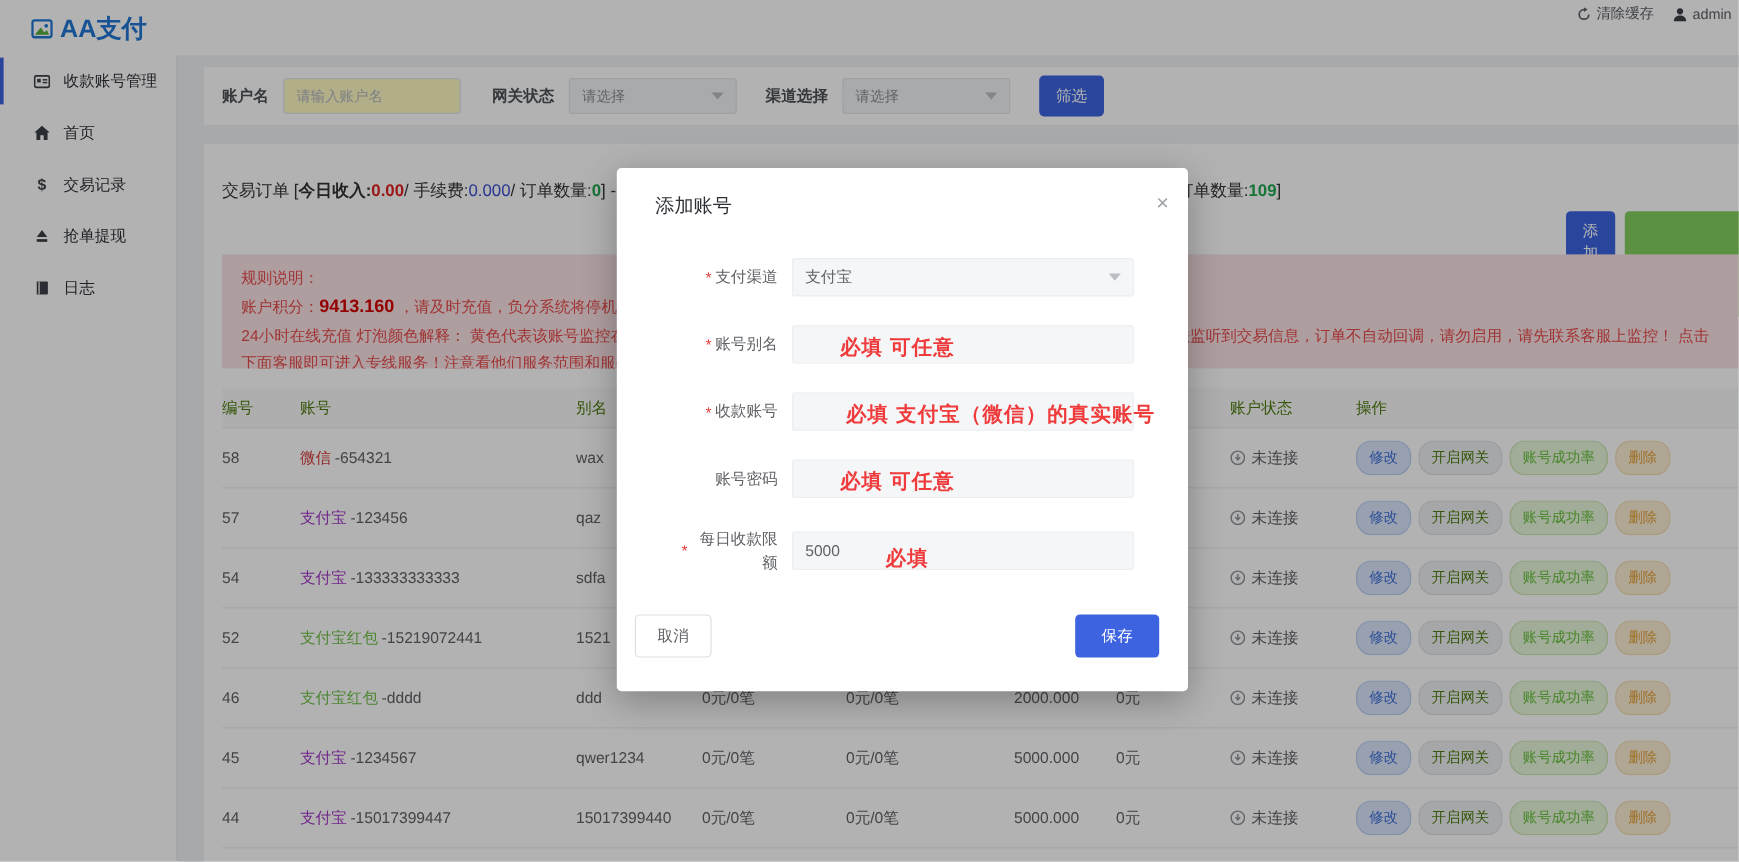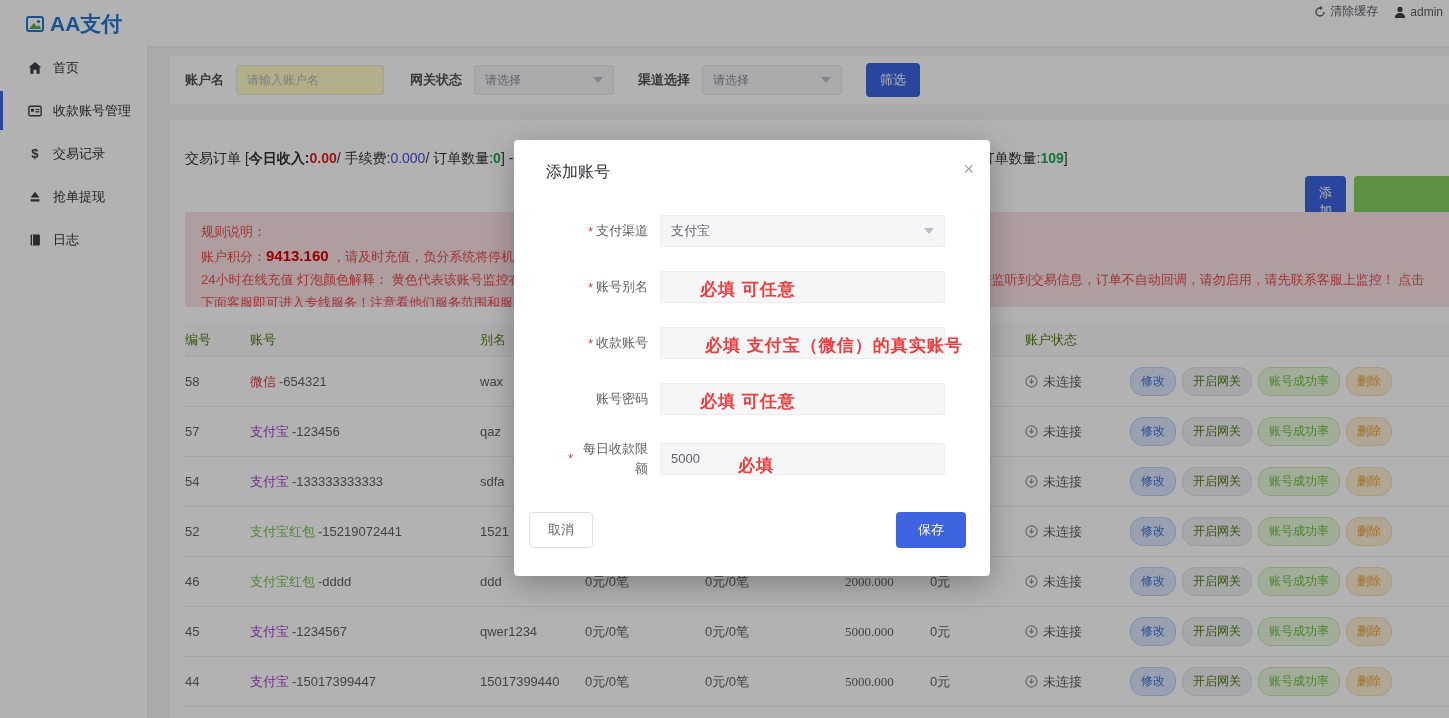--- a/index.html
+++ b/index.html
@@ -47,21 +47,21 @@
   
   .tbl { position:absolute; top:203px; left:15px; right:0; bottom:0; overflow:hidden; font-size:13px; }
   .t-row { display:flex; align-items:center; border-bottom:1px solid #ebeef5; height:50px; color:#606266; }
   .t-head { height:34px; background:#fafafa; color:#4d7c0f; border-bottom:1px solid #ebeef5;font-family:Liberation Serif, serif; }
   .c { padding-right:8px; white-space:nowrap; overflow:hidden; }
   .c-id { width:65px; }
   .c-acct { width:230px; }
   .c-alias { width:105px; }
   .c-4 { width:120px; }
   .c-5 { width:140px; }
-  .c-6 { width:85px;font-family:Liberation Serif, serif; }
+  .c-6 { width:85px; }
   .c-7 { width:95px; }
   .c-status { width:105px; display:flex; align-items:center; gap:5px; }
   .c-ops { flex:1; display:flex; gap:6px; align-items:center; }
   .chan { margin-right:3px; }
   .pill { font-size:12px; padding:5px 10px; border-radius:13px; border:1px solid; cursor:pointer; white-space:nowrap; background:#fff; font-family:inherit; }
   .pill-edit    { background:#dbe7fd; border-color:#b9cdf3; color:#3f6fd8; }
   .pill-gateway { background:#eef0f2; border-color:#dcdfe6; color:#4d7c0f;text-align:right; }
   .pill-rate    { background:#e7f6dc; border-color:#c8e6b0; color:#67c23a; }
   .pill-del     { background:#fbeed3; border-color:#f3ddb0; color:#e6a23c; }
 
@@ -107,38 +107,38 @@
       <svg width="12" height="12" viewBox="0 0 12 12">
         <circle cx="6" cy="3.4" r="2.6" fill="#3c4046"></circle>
         <path d="M0.8 12 C0.8 8.6 3.2 7 6 7 C8.8 7 11.2 8.6 11.2 12 Z" fill="#3c4046"></path>
       </svg>
       <span>admin</span>
     </span>
   </div>
 </div>
 
 <div class="sidebar">
-  <div class="side-item">
-    <span class="s-ico">
-      <svg width="14" height="14" viewBox="0 0 16 16">
-          <path d="M8 1 L15.3 7.4 L13.3 7.4 L13.3 14.5 L9.6 14.5 L9.6 10 L6.4 10 L6.4 14.5 L2.7 14.5 L2.7 7.4 L0.7 7.4 Z" fill="#3c4046"></path>
-        </svg>
-    </span>
-    <span>首页</span>
-  </div>
   <div class="side-item active">
     <span class="s-ico">
       <svg width="14" height="14" viewBox="0 0 16 16">
           <rect x="1" y="2.5" width="14" height="11" rx="1.5" fill="none" stroke="#3c4046" stroke-width="1.6"></rect>
           <rect x="3.4" y="5.4" width="3.4" height="3.4" fill="#3c4046"></rect>
           <rect x="8.6" y="5.6" width="4.4" height="1.4" fill="#3c4046"></rect>
           <rect x="8.6" y="8.2" width="4.4" height="1.4" fill="#3c4046"></rect>
         </svg>
     </span>
     <span>收款账号管理</span>
+  </div>
+  <div class="side-item">
+    <span class="s-ico">
+      <svg width="14" height="14" viewBox="0 0 16 16">
+          <path d="M8 1 L15.3 7.4 L13.3 7.4 L13.3 14.5 L9.6 14.5 L9.6 10 L6.4 10 L6.4 14.5 L2.7 14.5 L2.7 7.4 L0.7 7.4 Z" fill="#3c4046"></path>
+        </svg>
+    </span>
+    <span>首页</span>
   </div>
   <div class="side-item">
     <span class="s-ico">
       <svg width="14" height="14" viewBox="0 0 16 16">
           <text x="8" y="13" text-anchor="middle" font-size="15" font-weight="bold" fill="#3c4046" font-family="Liberation Sans, sans-serif">$</text>
         </svg>
     </span>
     <span>交易记录</span>
   </div>
   <div class="side-item">
@@ -210,20 +210,21 @@
   <div class="tbl">
     <div class="t-row t-head">
       <div class="c c-id">编号</div>
       <div class="c c-acct">账号</div>
       <div class="c c-alias">别名</div>
       <div class="c c-4"></div>
       <div class="c c-5"></div>
       <div class="c c-6"></div>
       <div class="c c-7"></div>
       <div class="c c-status">账户状态</div>
+      <div class="c c-ops">操作</div>
     </div>
 
     <div id="rows-host">
         <div class="t-row">
           <div class="c c-id">58</div>
           <div class="c c-acct"><span class="chan" style="color: rgb(212, 58, 58);">微信</span><span>-654321</span></div>
           <div class="c c-alias">wax</div>
           <div class="c c-4"></div>
           <div class="c c-5"></div>
           <div class="c c-6"></div>

